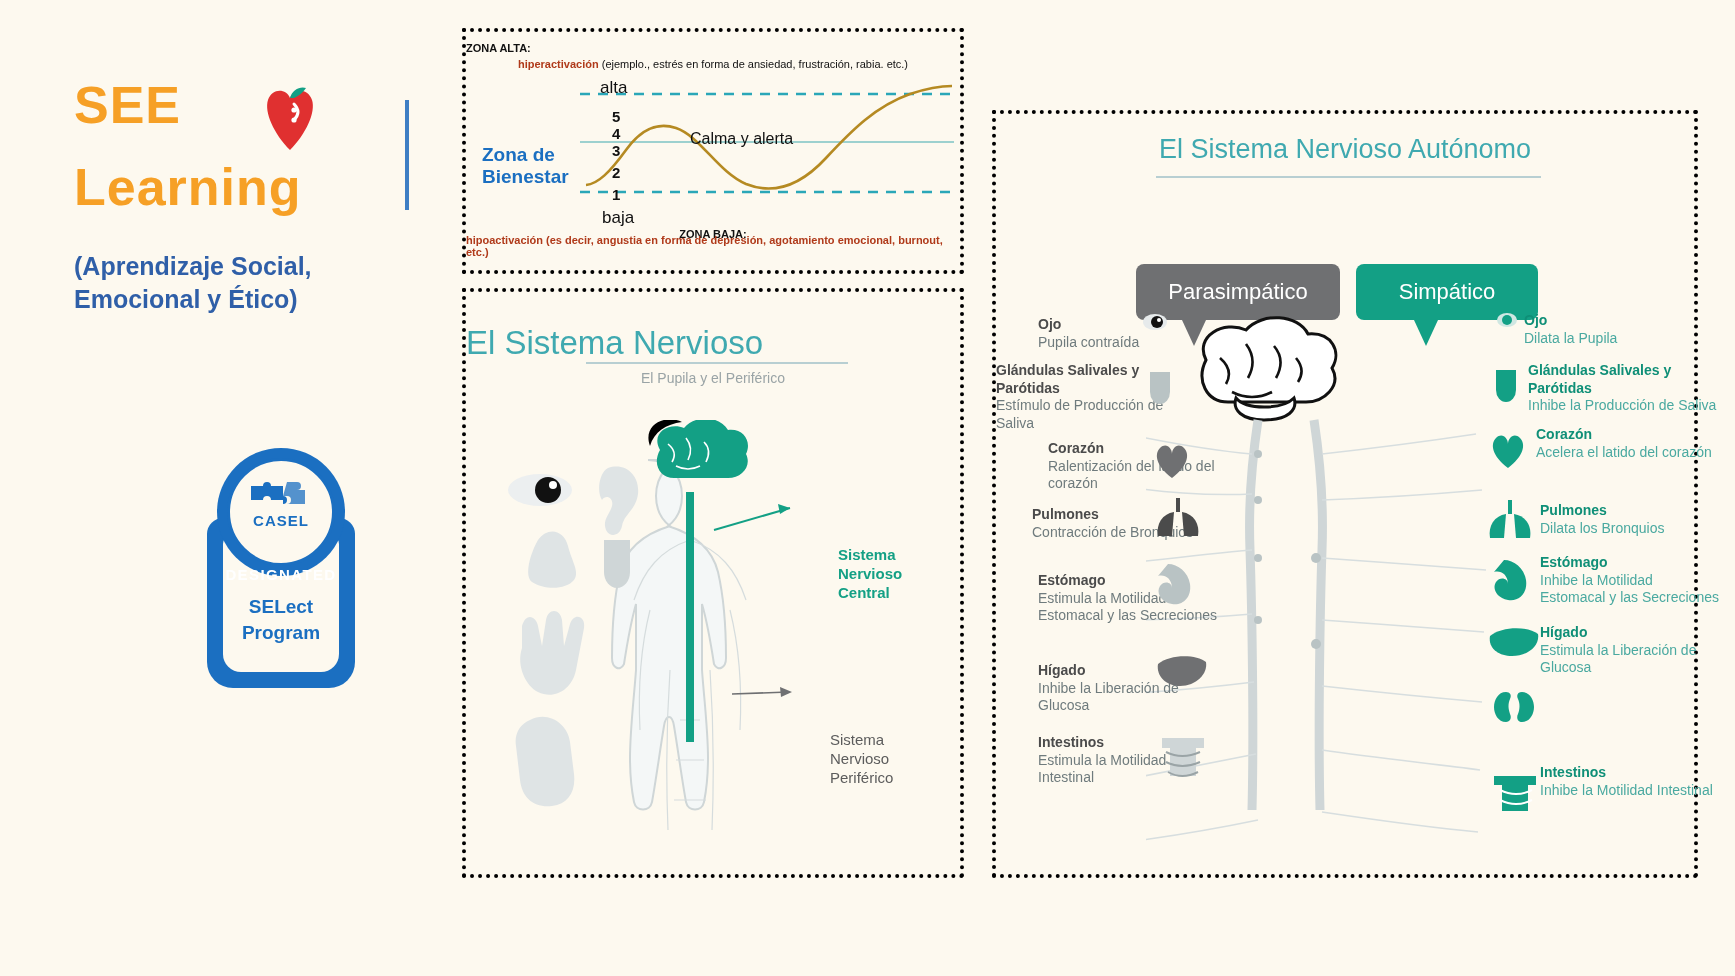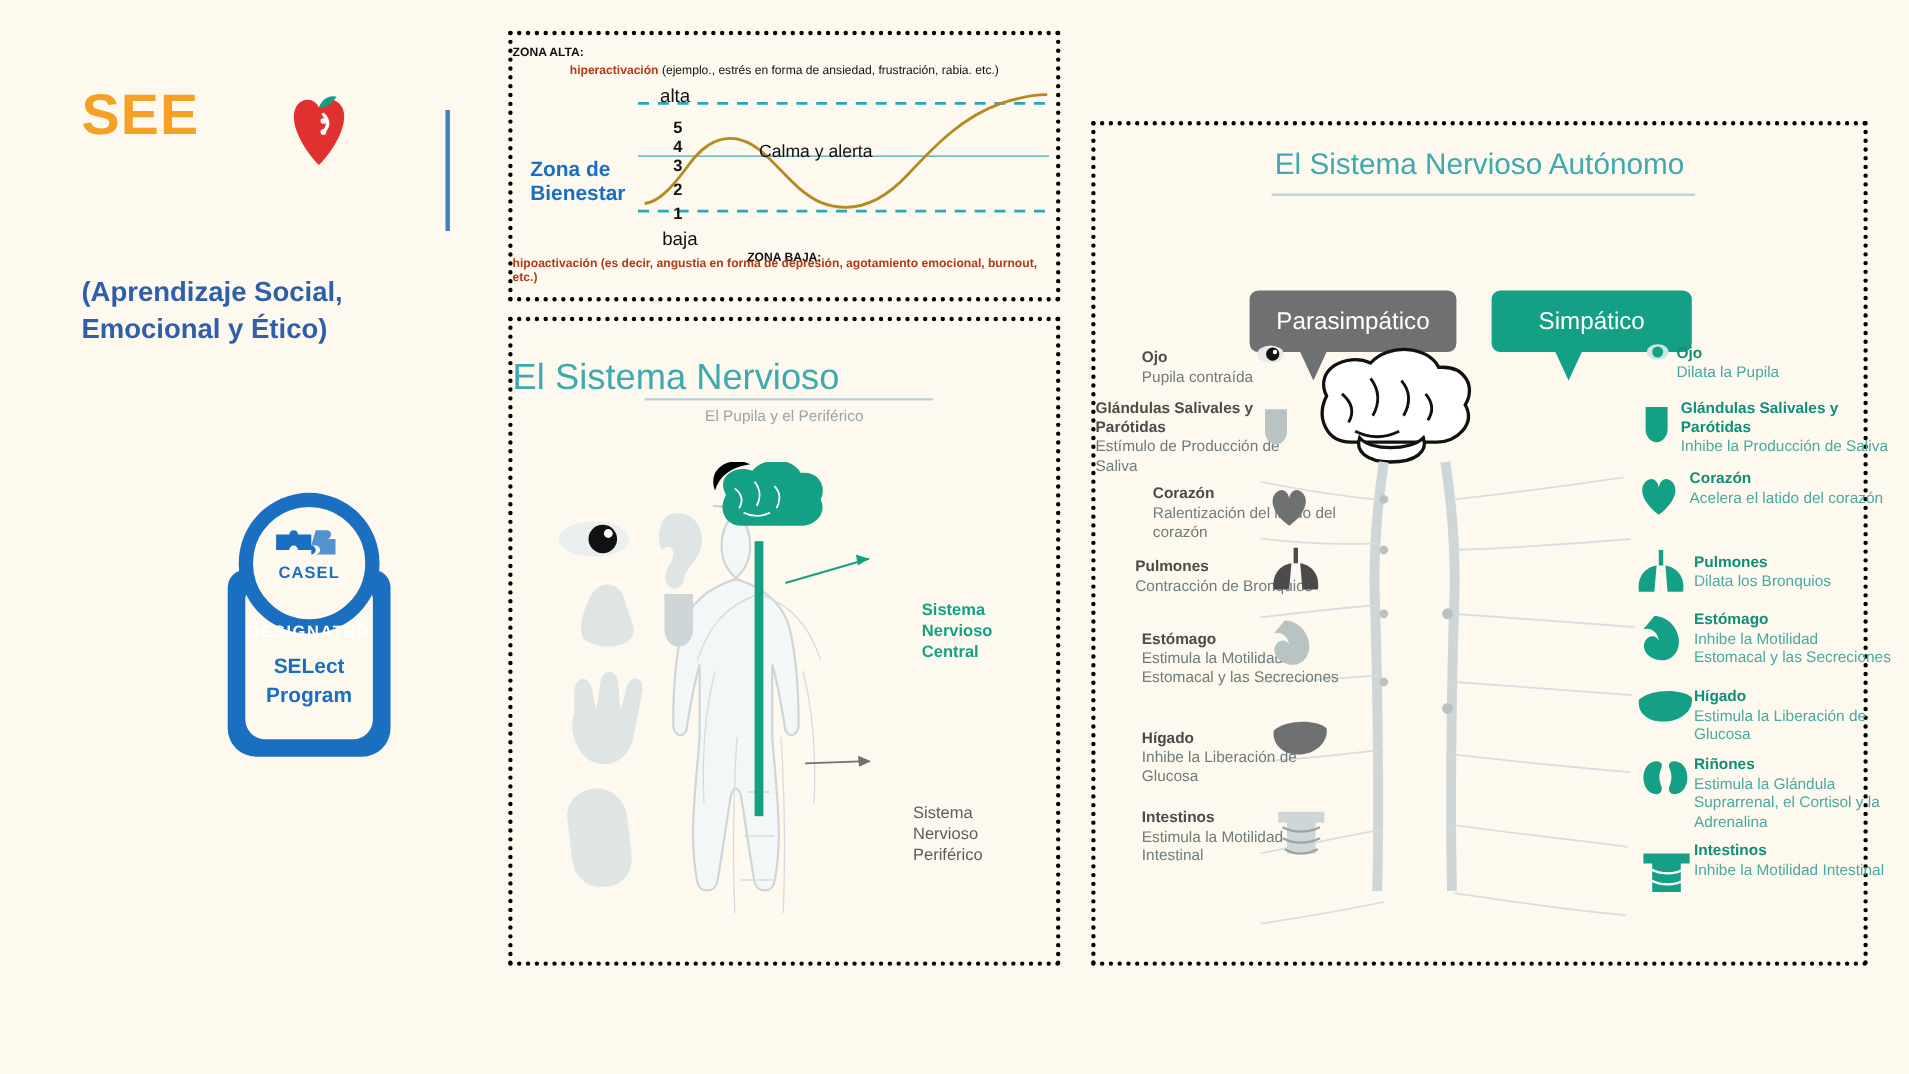--- a/index.html
+++ b/index.html
@@ -247,21 +247,21 @@
     color: #fff;
     font-size: 22px;
     display: flex;
     align-items: center;
     justify-content: center;
     padding: 0 16px;
     box-sizing: border-box;
   }
   #bubble-para {
     left: 140px; top: 150px;
-    width: 188px; height: 56px;
+    width: 204px; height: 56px;
     background: #6f7072;
   }
   #bubble-simp {
     left: 360px; top: 150px;
     width: 182px; height: 56px;
     background: #13a085;
   }
   .bubble-tail {
     position: absolute;
     width: 0; height: 0;
@@ -298,20 +298,21 @@
     position: absolute;
   }
 </style>
 </head>
 <body>
 
 <div class="stage">
 
   <div id="brand">
     <div id="see-word">SEE</div>
+    <div id="learning-word">Learning</div>
 
     <div id="apple-logo">
       <svg width="80" height="80" viewBox="0 0 80 80">
         <path d="M40 18 C36 8 22 8 18 20 C14 32 24 54 40 70 C56 54 66 32 62 20 C58 8 44 8 40 18 Z" fill="#e03030"></path>
         <path d="M40 18 C42 10 50 6 56 8 C52 14 48 16 44 18 Z" fill="#13a085"></path>
         <path d="M44 24 q8 8 0 16" stroke="#ffffff" stroke-width="3" fill="none" stroke-linecap="round"></path>
         <circle cx="44" cy="30" r="2.6" fill="#ffffff"></circle>
         <circle cx="44" cy="40" r="2.6" fill="#ffffff"></circle>
       </svg>
     </div>
@@ -590,24 +591,20 @@
     </svg>
     <div class="organ-entry right-col" style="left:544px; top:510px;">
       <div class="name">Hígado</div>
       <div class="desc">Estimula la Liberación de Glucosa</div>
     </div>
 
     <svg class="organ-icon" style="left:496px; top:576px;" width="44" height="34" viewBox="0 0 44 34">
       <path d="M14 2 c-8 0 -12 8 -12 15 c0 7 4 15 12 15 c4 0 6 -4 4 -8 c-2 -6 -2 -10 0 -15 c2 -4 0 -7 -4 -7 z" fill="#13a085"></path>
       <path d="M30 2 c8 0 12 8 12 15 c0 7 -4 15 -12 15 c-4 0 -6 -4 -4 -8 c2 -6 2 -10 0 -15 c-2 -4 0 -7 4 -7 z" fill="#13a085"></path>
     </svg>
-    <div class="organ-entry right-col" style="left:544px; top:572px; width:190px;">
-      <div class="name">Riñones</div>
-      <div class="desc">Estimula la Glándula Suprarrenal, el Cortisol y la Adrenalina</div>
-    </div>
 
     <svg class="organ-icon" style="left:492px; top:656px;" width="54" height="50" viewBox="0 0 54 50">
       <path d="M6 6 h42 v9 h-8 v26 h-26 v-26 h-8 z" fill="#13a085"></path>
       <path d="M12 20 q16 8 32 0 M12 30 q16 8 32 0" stroke="#ffffff" stroke-width="2" fill="none"></path>
     </svg>
     <div class="organ-entry right-col" style="left:544px; top:650px;">
       <div class="name">Intestinos</div>
       <div class="desc">Inhibe la Motilidad Intestinal</div>
     </div>
   </div>

